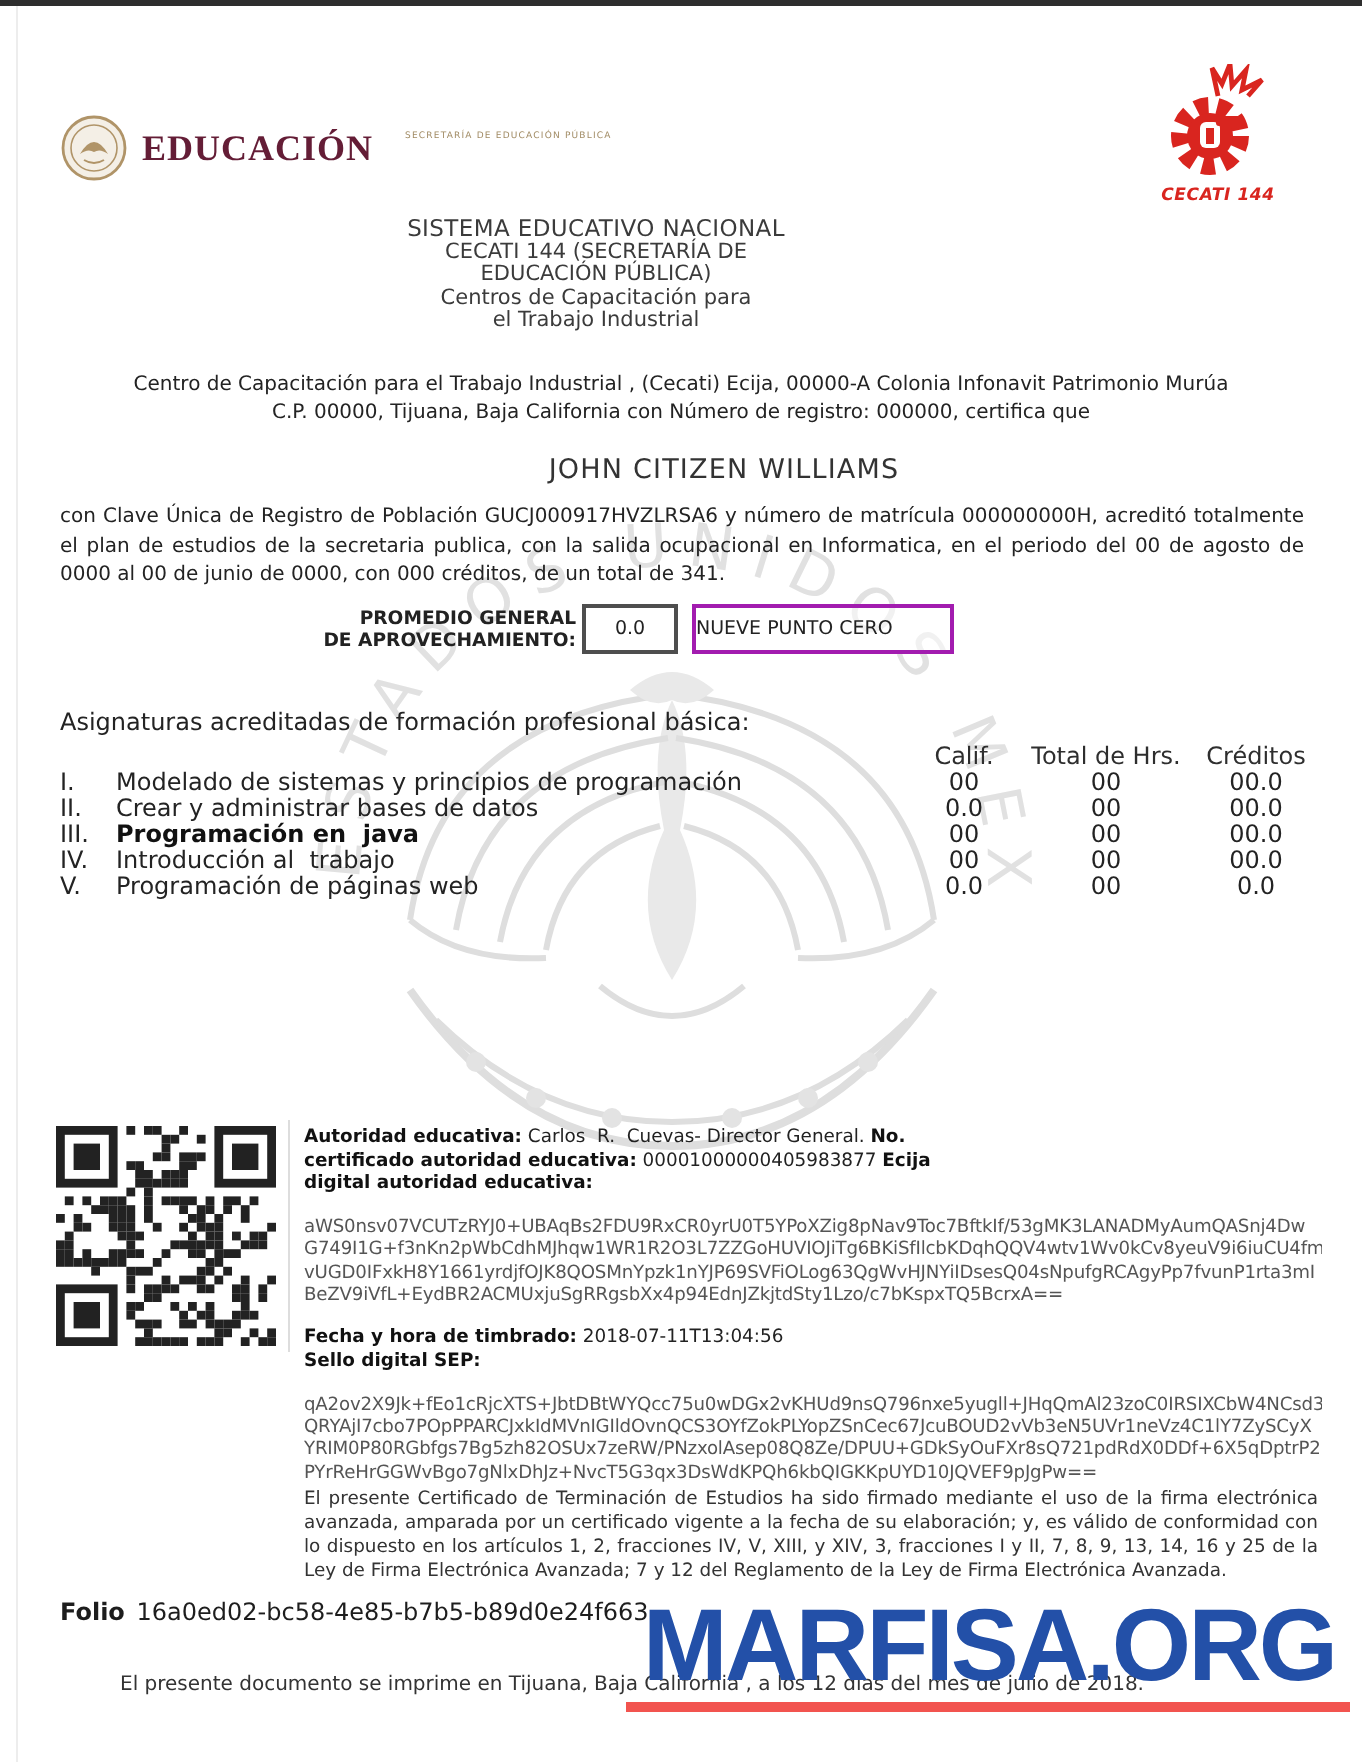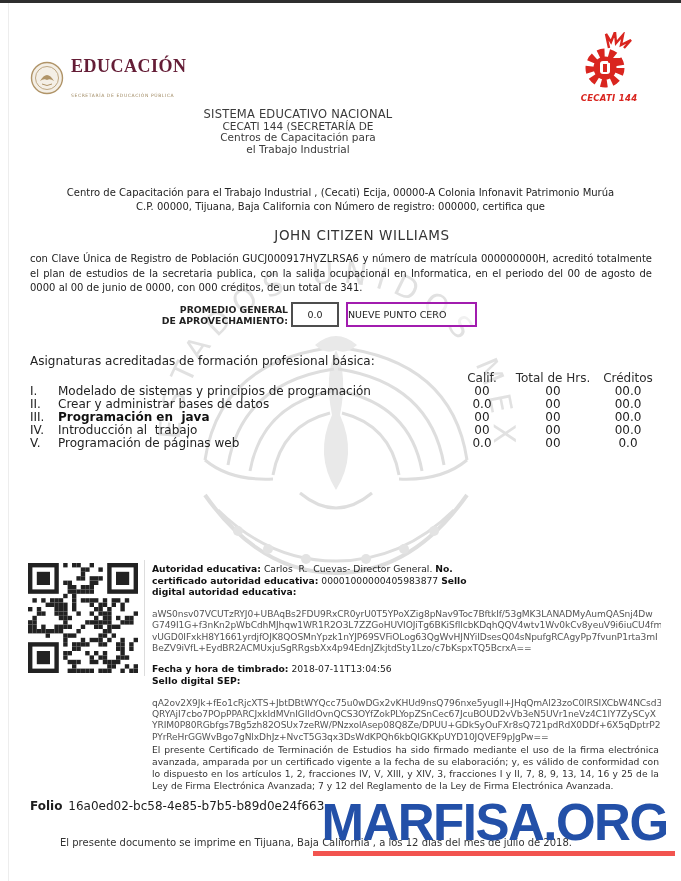--- a/index.html
+++ b/index.html
@@ -7,21 +7,21 @@
   body { position:relative; background:#fff; font-family:"DejaVu Sans", sans-serif; color:#222; overflow:hidden; }
 
   .topbar { position:absolute; left:0; top:0; width:681px; height:3px; background:#2e2e2e; }
   .left-edge { position:absolute; left:8px; top:3px; width:1px; height:878px; background:#ededed; }
 
   
   .seal-wm { position:absolute; left:110px; top:255px; width:452px; height:340px; }
 
   
   .edu-logo { position:absolute; left:30px; top:57px; display:flex; align-items:center; gap:7px; }
-  .edu-text-col { display:flex; flex-direction:column;gap:16px; }
+  .edu-text-col { display:flex; flex-direction:row;gap:16px; }
   .edu-title { font-family:"Liberation Serif", serif; font-weight:bold; font-size:18px; letter-spacing:0.5px; color:#641d36; line-height:19px; }
   .edu-sub { font-size:4.5px; color:#a18b64; letter-spacing:0.6px; margin-top:1px; white-space:nowrap; }
 
   
   .cecati-logo { position:absolute; left:563px; top:32px; width:92px; text-align:center; }
   .cecati-label { font-size:8.5px; font-weight:bold; font-style:italic; color:#d9251f; margin-top:-1px; letter-spacing:0.3px; }
 
   .header { position:absolute; top:108px; left:0; width:596px; text-align:center; color:#3b3b3b; }
   .header .h1 { font-size:11.5px; line-height:13px; letter-spacing:0.2px; }
   .header .hl { font-size:10.5px; line-height:11.3px; }
@@ -129,20 +129,21 @@
     <rect x="37" y="29" width="10" height="13" rx="3" fill="#fff"></rect>
     <rect x="45" y="26" width="14" height="5" rx="1.5" fill="#d9251f"></rect>
     <rect x="40" y="32" width="4" height="8" fill="#d9251f"></rect>
   </svg>
   <div class="cecati-label">CECATI 144</div>
 </div>
 
 <div class="header">
   <div class="h1">SISTEMA EDUCATIVO NACIONAL</div>
   <div class="hl">CECATI 144 (SECRETARÍA DE</div>
+  <div class="hl">EDUCACIÓN PÚBLICA)</div>
   <div class="hl">Centros de Capacitación para</div>
   <div class="hl">el Trabajo Industrial</div>
 </div>
 
 <div class="intro">Centro de Capacitación para el Trabajo Industrial , (Cecati) Ecija, 00000-A Colonia Infonavit Patrimonio Murúa
 C.P. 00000, Tijuana, Baja California   con Número de registro: 000000, certifica que</div>
 
 <div class="student-name">JOHN CITIZEN WILLIAMS</div>
 
 <div class="body-par">con Clave Única de Registro de Población GUCJ000917HVZLRSA6  y número de matrícula 000000000H, acreditó totalmente el plan de estudios de la secretaria publica, con la salida ocupacional en Informatica, en el periodo del 00 de agosto  de  0000 al 00 de junio de 0000, con 000 créditos, de un total de 341.</div>
@@ -399,21 +400,21 @@
     <rect x="83.60000000000001" y="4.4" width="22" height="22" fill="#fff"></rect>
     <rect x="88" y="8.8" width="13.200000000000001" height="13.200000000000001" fill="#222"></rect>
     <rect x="0" y="79.2" width="30.800000000000004" height="30.800000000000004" fill="#222"></rect>
     <rect x="4.4" y="83.60000000000001" width="22" height="22" fill="#fff"></rect>
     <rect x="8.8" y="88" width="13.200000000000001" height="13.200000000000001" fill="#222"></rect>
   </svg>
 <div class="qr-divider"></div>
 
 <div class="sig">
   <div class="sline"><b>Autoridad educativa:</b><span> Carlos  R.  Cuevas- Director General. </span><b>No.</b></div>
-  <div class="sline"><b>certificado autoridad educativa:</b><span> 00001000000405983877 </span><b>Sello</b></div>
+  <div class="sline"><b>certificado autoridad educativa:</b><span> 00001000000405983877 </span><b>Ecija</b></div>
   <div class="sline"><b>digital autoridad educativa:</b></div>
   <div class="b64-block">
     <div class="b64">aWS0nsv07VCUTzRYJ0+UBAqBs2FDU9RxCR0yrU0T5YPoXZig8pNav9Toc7BftkIf/53gMK3LANADMyAumQASnj4Dw</div>
     <div class="b64">G749I1G+f3nKn2pWbCdhMJhqw1WR1R2O3L7ZZGoHUVIOJiTg6BKiSfIlcbKDqhQQV4wtv1Wv0kCv8yeuV9i6iuCU4fm</div>
     <div class="b64">vUGD0IFxkH8Y1661yrdjfOJK8QOSMnYpzk1nYJP69SVFiOLog63QgWvHJNYiIDsesQ04sNpufgRCAgyPp7fvunP1rta3mI</div>
     <div class="b64">BeZV9iVfL+EydBR2ACMUxjuSgRRgsbXx4p94EdnJZkjtdSty1Lzo/c7bKspxTQ5BcrxA==</div>
   </div>
   <div class="sline fecha"><b>Fecha y hora de timbrado:</b><span> 2018-07-11T13:04:56</span></div>
   <div class="sline"><b>Sello digital SEP:</b></div>
   <div class="b64-block">

